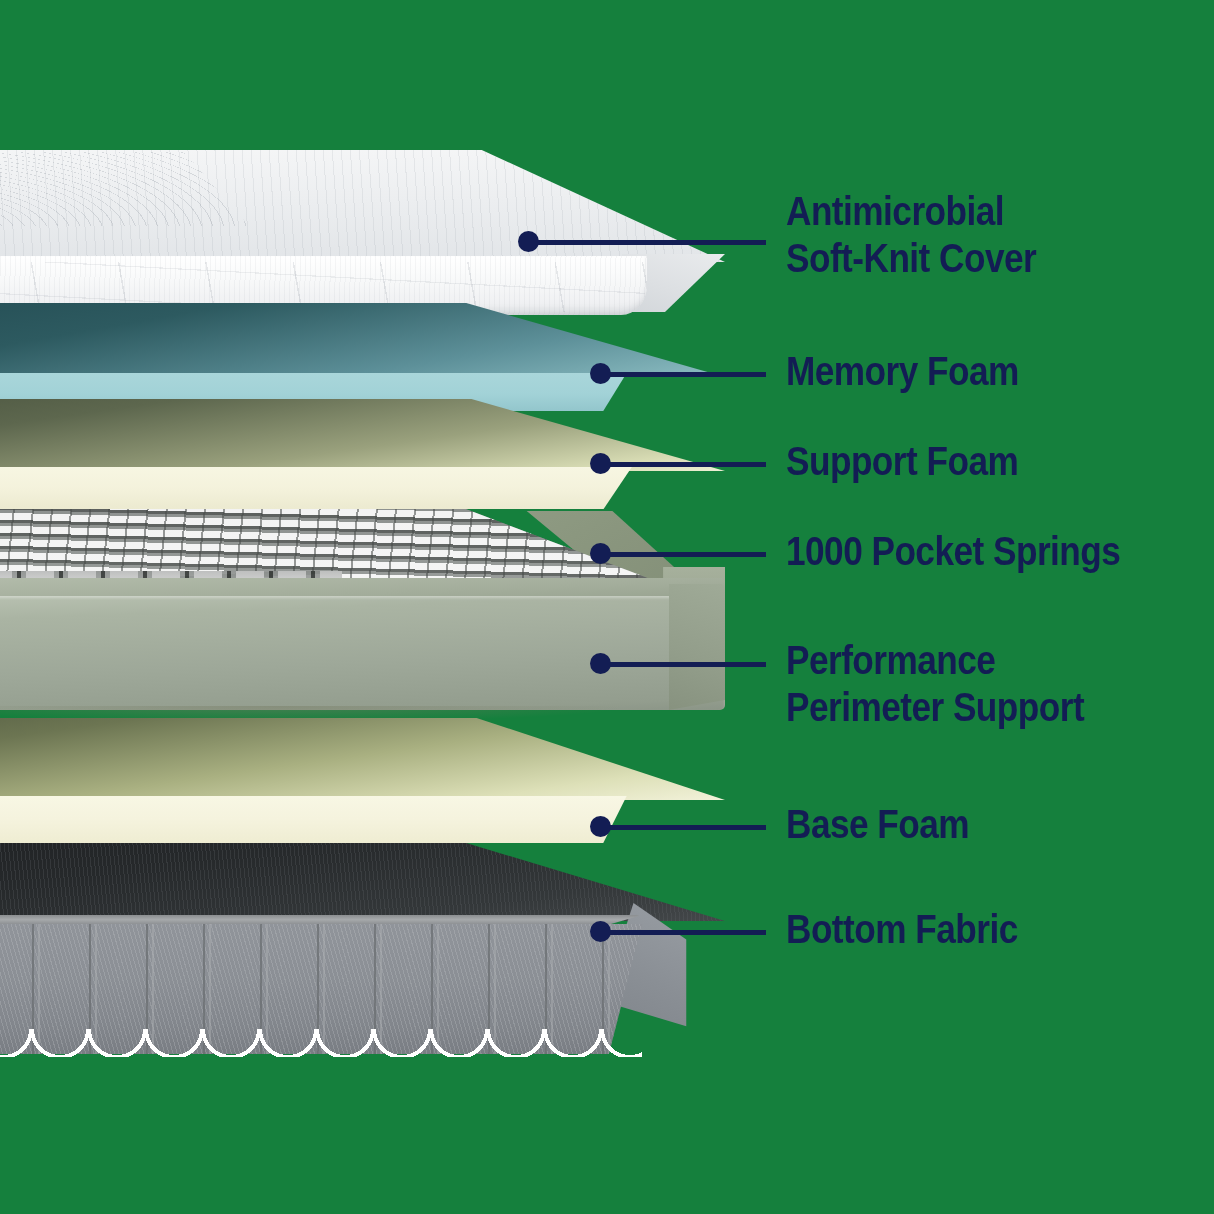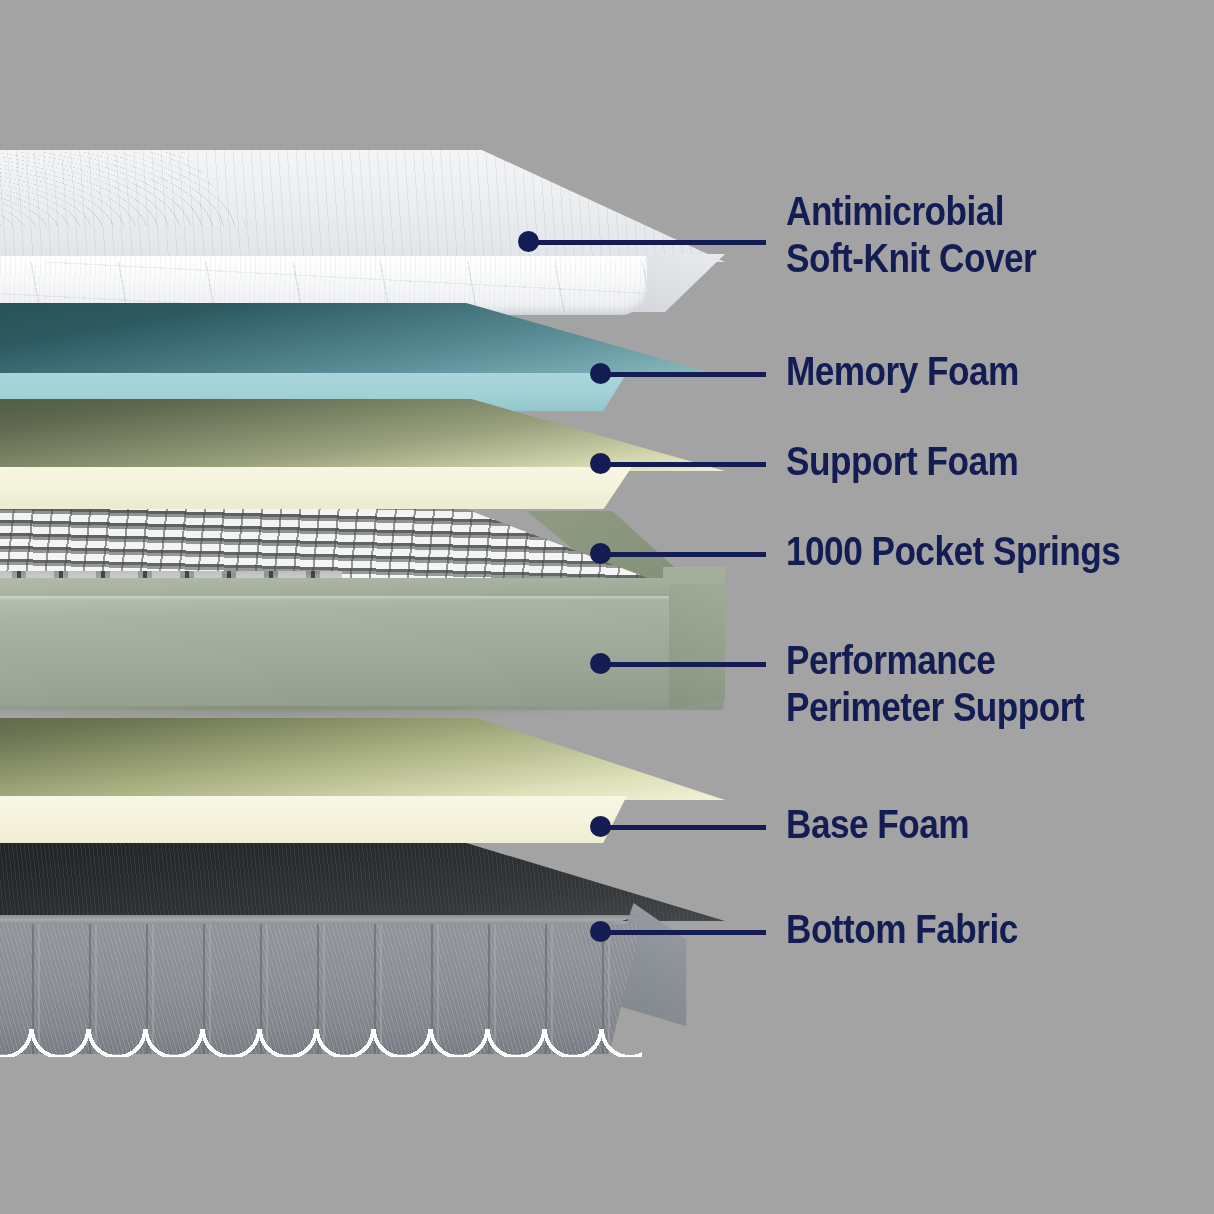--- a/index.html
+++ b/index.html
@@ -259,21 +259,21 @@
     line-height: 1.17;
     letter-spacing: -0.6px;
     transform: scaleX(0.88);
     transform-origin: left center;
     white-space: pre-line;
   }
 </style>
 </head>
 <body>
 
-<div id="stage" style="background: #a3a3a3;">
+<div id="stage" style="background: #15803d;">
 
   <div class="layer" id="cover">
     <div class="ctop">
       <div class="cquilt"></div>
     </div>
     <div class="crtip"></div>
     <div class="cfront"></div>
     <div class="cstitch"></div>
   </div>
 

